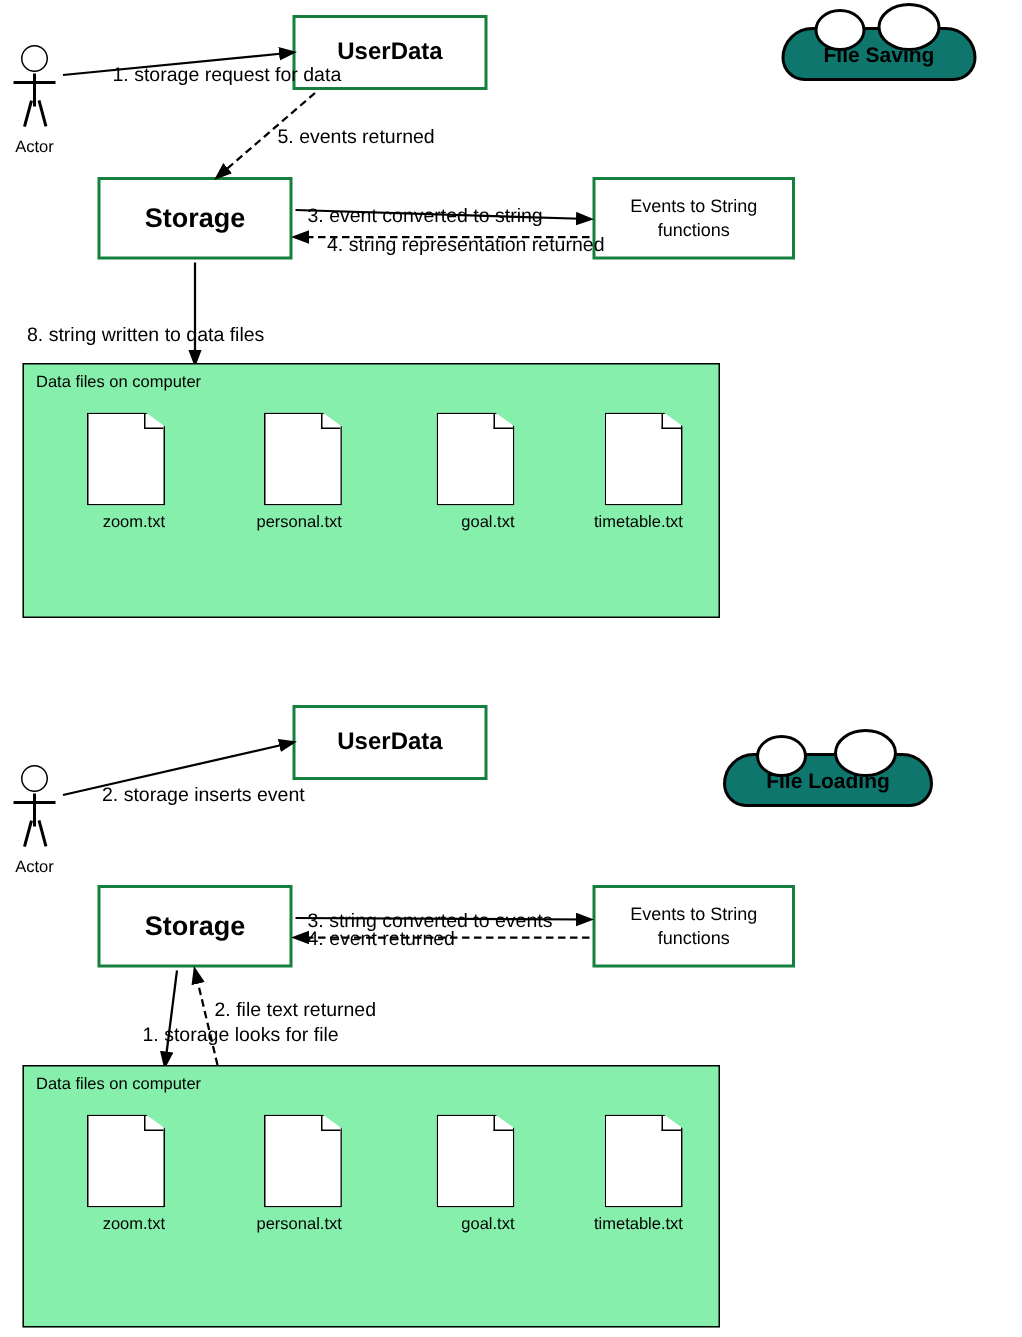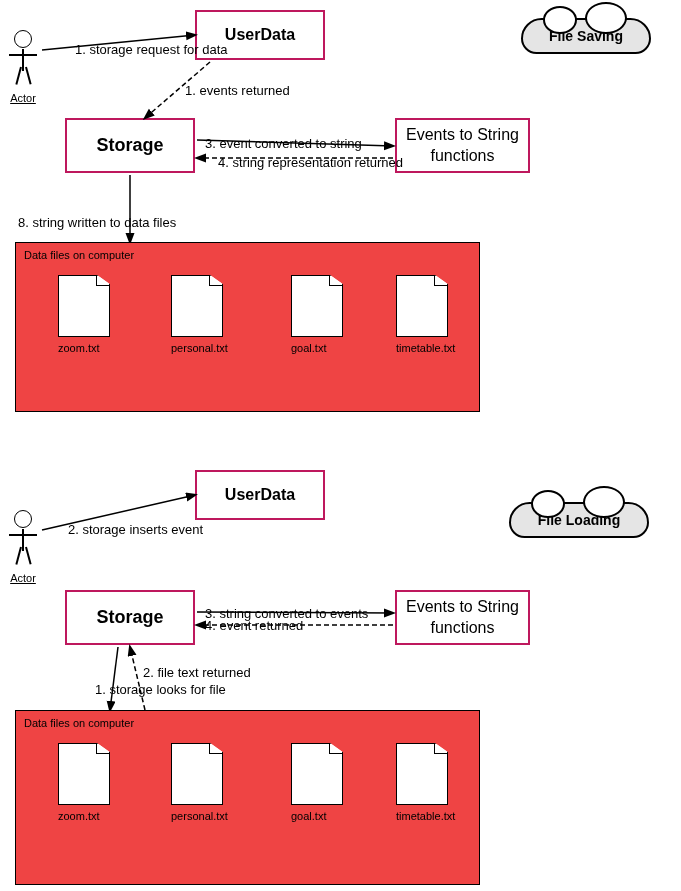--- a/index.html
+++ b/index.html
@@ -58,45 +58,44 @@
       height: 18px;
       background: #000;
       transform: rotate(-15deg);
       transform-origin: top center;
     }
     .actor-label {
       position: absolute;
       top: 62px;
       font-size: 11px;
       text-align: center;
-      text-decoration: underline;
     }
 
     
     .uml-box {
       position: absolute;
-      border: 2px solid #be185d;
+      border: 2px solid #15803d;
       background: #fff;
       display: flex;
       align-items: center;
       justify-content: center;
       text-align: center;
       font-size: 14px;
       font-weight: bold;
     }
 
     .uml-box-small {
-      font-size: 16px;
+      font-size: 12px;
       font-weight: normal;
     }
 
     
     .cloud {
       position: absolute;
-      background: #e5e5e5;
+      background: #0f766e;
       border: 2px solid #000;
       border-radius: 40px 40px 30px 30px;
       padding: 8px 14px;
       font-size: 14px;
       font-weight: bold;
       text-align: center;
     }
     .cloud::before {
       content: '';
       position: absolute;
@@ -117,33 +116,33 @@
       height: 28px;
       border-radius: 50%;
       border: 2px solid #000;
       background: #fff;
     }
 
     
     .files-container {
       position: absolute;
       border: 1.5px solid #000;
-      background: #ef4444;
+      background: #86efac;
     }
     .files-label {
       position: absolute;
       font-size: 11px;
     }
 
     
     .file-icon {
       position: absolute;
       display: flex;
       flex-direction: column;
-      align-items: flex-start;
+      align-items: flex-end;
     }
     .file-shape {
       width: 52px;
       height: 62px;
       border: 1.5px solid #000;
       background: #fff;
       position: relative;
       clip-path: polygon(0 0, 75% 0, 100% 15%, 100% 100%, 0 100%);
     }
     .file-corner {
@@ -206,21 +205,21 @@
 
   <div class="uml-box uml-box-small" style="left:395px; top:118px; width:135px; height:55px; text-align:center; line-height:1.3;">
     <span style="white-space:pre-line;">Events to String
 functions</span>
   </div>
 
   <div class="arrow-label" style="top:42px; left:75px;">
     <span>1. storage request for data</span>
   </div>
   <div class="arrow-label" style="top:83px; left:185px;">
-    <span>1. events returned</span>
+    <span>5. events returned</span>
   </div>
   <div class="arrow-label" style="top:136px; left:205px;">
     <span>3. event converted to string</span>
   </div>
   <div class="arrow-label" style="top:155px; left:205px;margin-left:13px;">
     <span>4. string representation returned</span>
   </div>
   <div class="arrow-label" style="top:215px; left:18px;">
     <span>8. string written to data files</span>
   </div>
@@ -274,21 +273,21 @@
       <div class="file-shape">
         <div class="file-corner"></div>
       </div>
       <div class="file-label">timetable.txt</div>
     </div>
   </div>
 </div>
 
 <div style="position:relative; width:681px; height:451px; top:10px;">
 
-  <div class="cloud" style="top:52px; right:32px; width:140px;">
+  <div class="cloud" style="top:52px; right:59px; width:140px;">
     <span>File Loading</span>
   </div>
 
   <div class="actor" style="left:14px; top:60px;">
     <div class="actor-head"></div>
     <div class="actor-body"></div>
     <div class="actor-arms"></div>
     <div class="actor-leg-left"></div>
     <div class="actor-leg-right"></div>
     <div class="actor-label">Actor</div>

